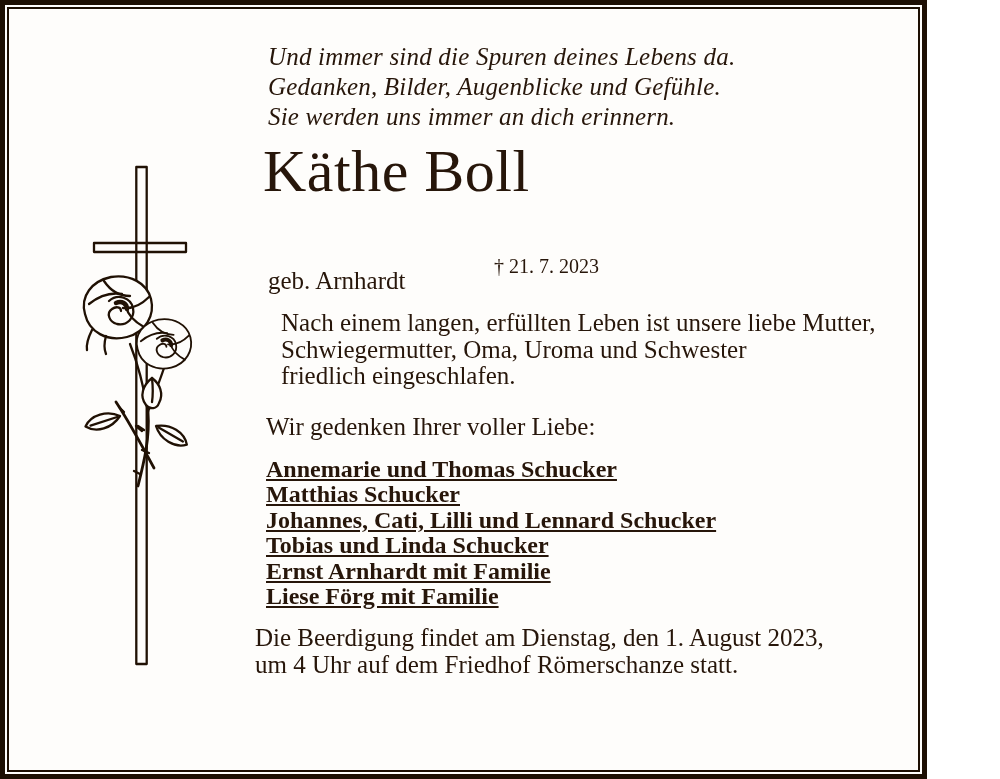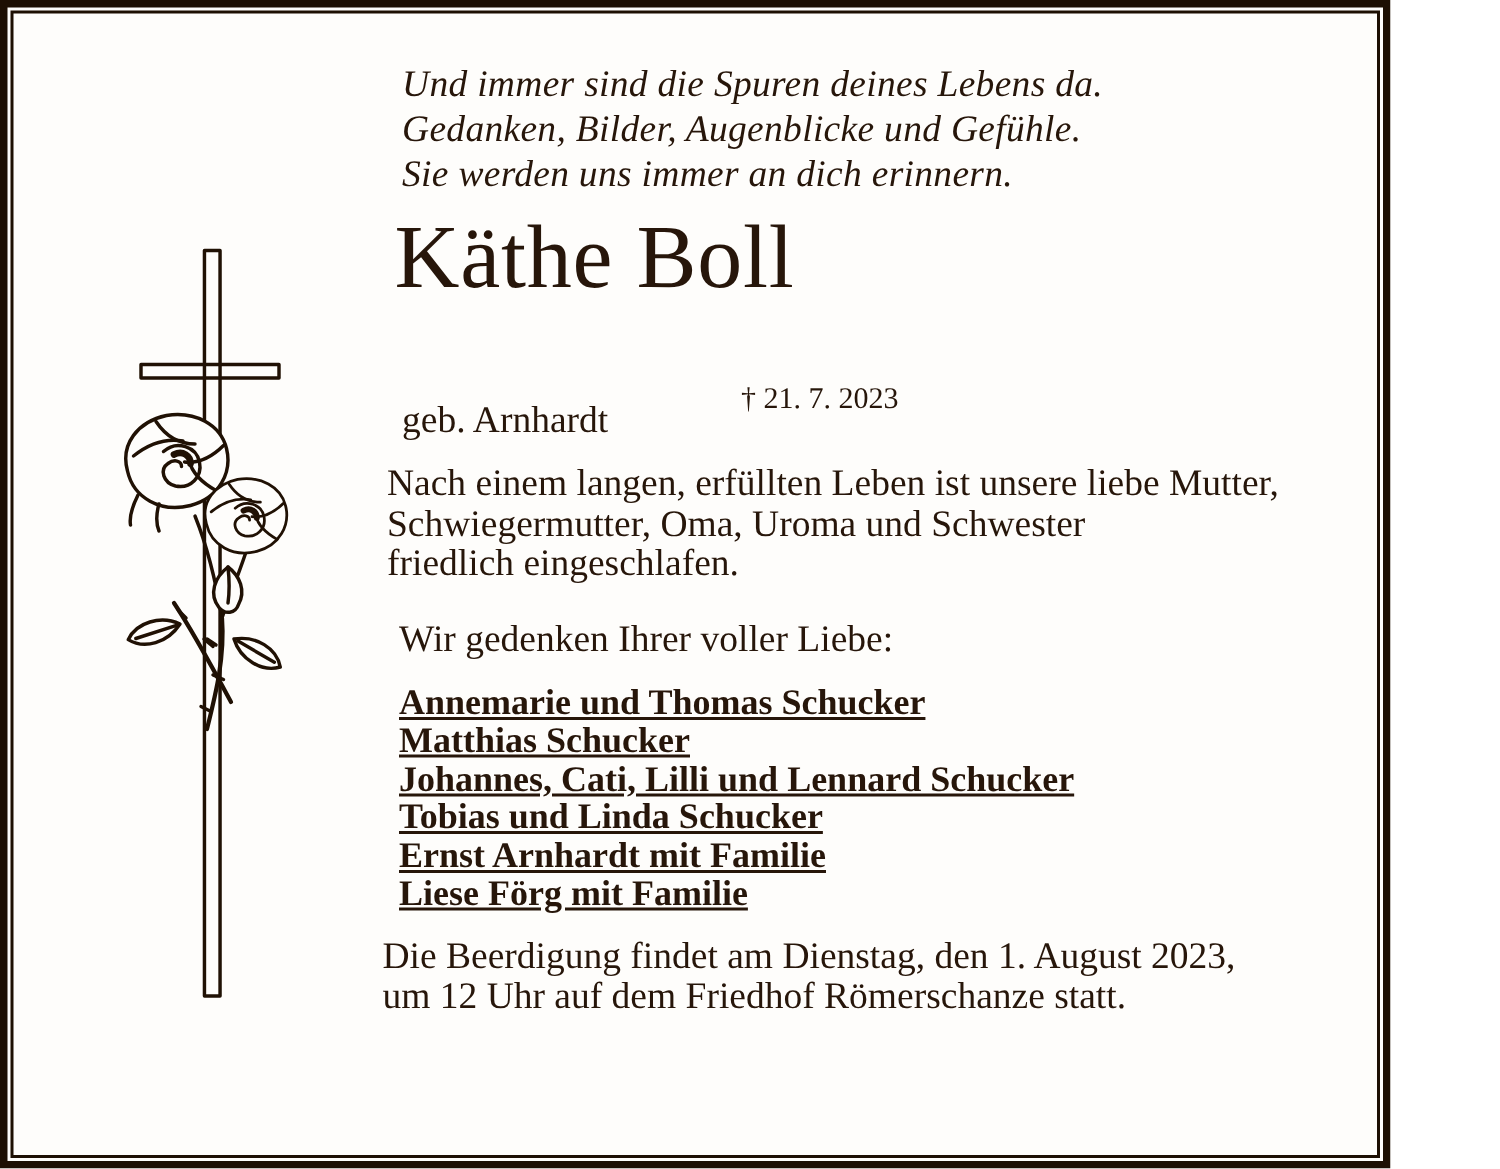--- a/index.html
+++ b/index.html
@@ -21,21 +21,21 @@
     letter-spacing:0.2px;
   }
   .deceased-name{
     position:absolute;left:263px;top:139px;margin:0;
     font-size:60px;font-weight:400;line-height:64px;letter-spacing:0.5px;
   }
   .maiden-name{position:absolute;left:268px;top:223px;font-size:25px;margin-top:44px;}
   .birth-date{position:absolute;left:283px;top:255px;font-size:25px;}
   .death-date{position:absolute;left:494px;top:255px;font-size:20px;}
 
-  .intro{position:absolute;left:258px;top:310px;font-size:25px;line-height:26.5px;}
+  .intro{position:absolute;left:281px;top:310px;font-size:25px;line-height:26.5px;}
   .remembrance{position:absolute;left:266px;top:413px;font-size:25px;}
   .mourners{position:absolute;left:266px;top:457px;font-size:24px;line-height:25.4px;font-weight:700;text-decoration:underline;}
   .funeral{position:absolute;left:255px;top:625px;font-size:25px;line-height:26.5px;}
   .donation{position:absolute;left:266px;top:702px;font-size:25px;line-height:26.5px;}
 
   .illustration{position:absolute;left:64px;top:150px;width:152px;height:530px;}
 </style>
 </head>
 <body>
 
@@ -112,17 +112,17 @@
     <div>Annemarie und Thomas Schucker</div>
     <div>Matthias Schucker</div>
     <div>Johannes, Cati, Lilli und Lennard Schucker</div>
     <div>Tobias und Linda Schucker</div>
     <div>Ernst Arnhardt mit Familie</div>
     <div>Liese Förg mit Familie</div>
   </div>
 
   <div class="funeral">
     <div>Die Beerdigung findet am Dienstag, den 1. August 2023,</div>
-    <div>um 12 Uhr auf dem Friedhof Römerschanze statt.</div>
+    <div>um 4 Uhr auf dem Friedhof Römerschanze statt.</div>
   </div>
 
 
 </div>
 
 </body></html>

